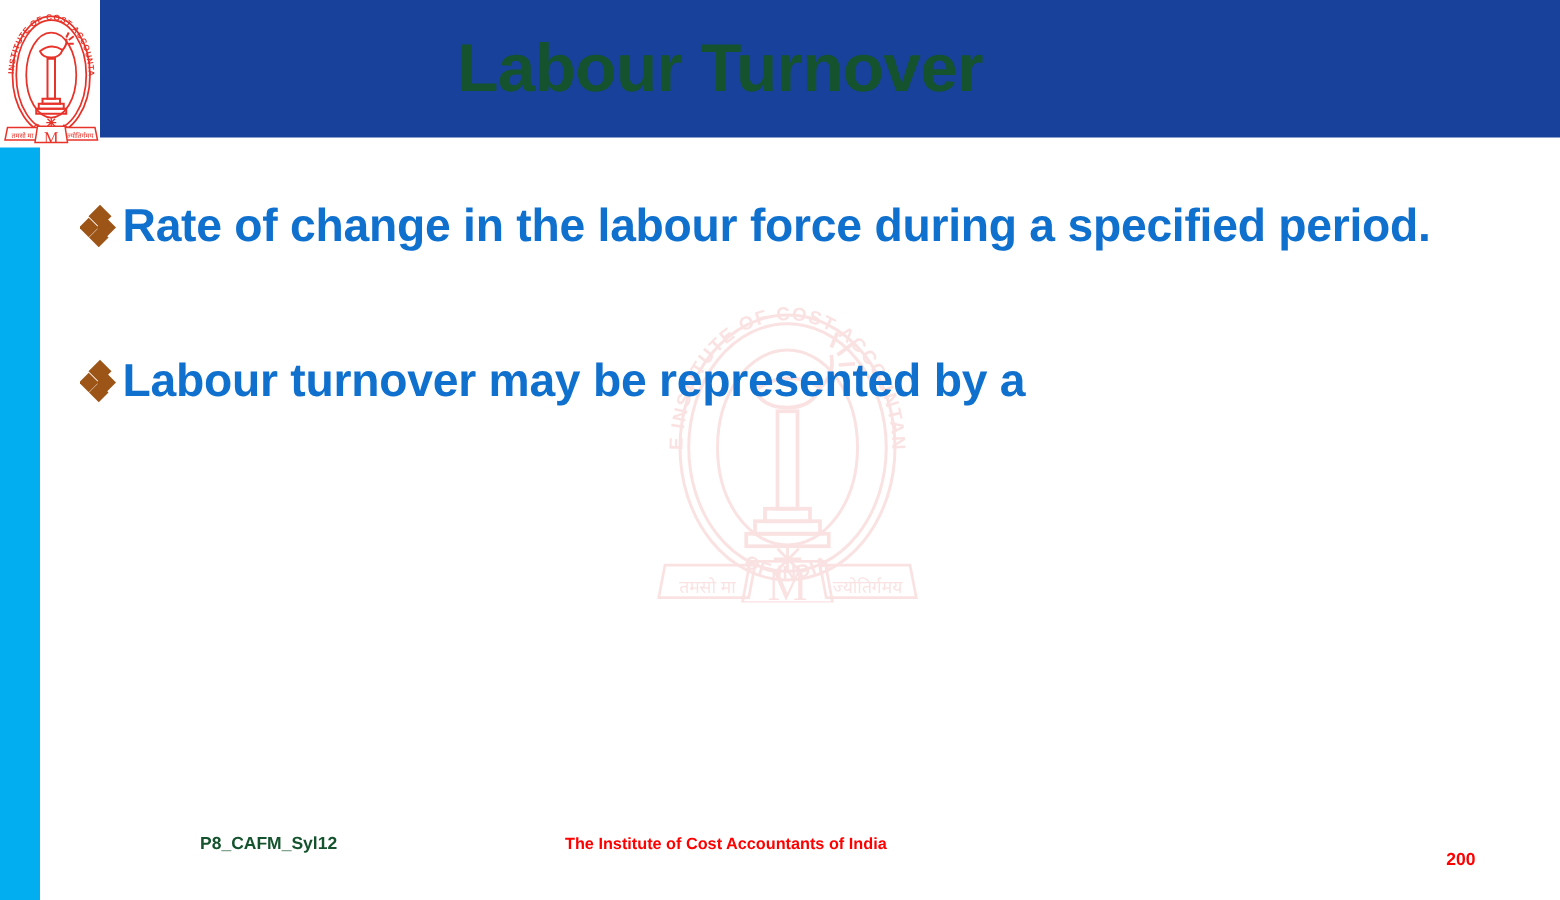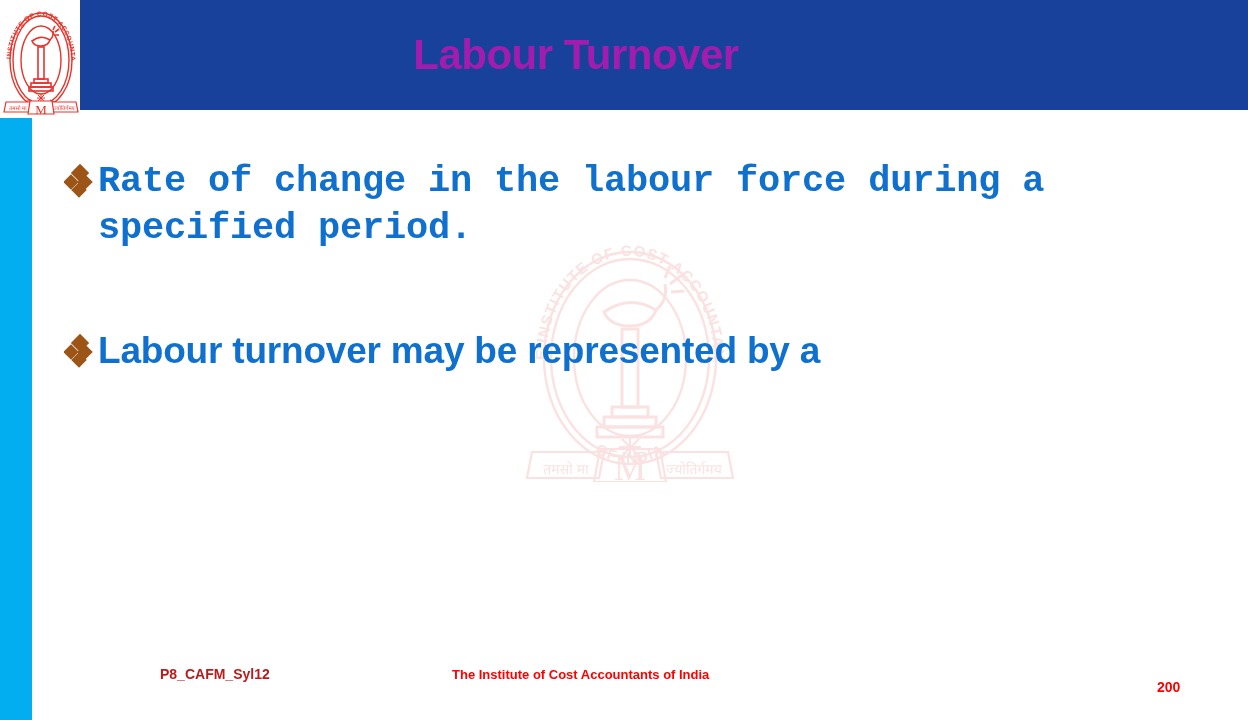--- a/index.html
+++ b/index.html
@@ -30,22 +30,22 @@
   }
   #slide-title {
     position: absolute;
     left: 80px;
     top: 0;
     width: 992px;
     height: 110px;
     display: flex;
     align-items: center;
     justify-content: center;
-    color: #a21caf;
-    font-size: 42px;
+    color: #14532d;
+    font-size: 54px;
     font-weight: bold;
     letter-spacing: -0.5px;
     white-space: nowrap;
   }
 
   
   #brand-logo {
     position: absolute;
     left: 2px;
     top: 2px;
@@ -98,30 +98,30 @@
     width: 34px;
     height: 44px;
     position: relative;
     top: 2px;
   }
   .bullet-marker svg { display:block; width: 100%; height: 100%; }
   .bullet-text {
     flex: 1 1 auto;
     max-width: 1115px;
   }
-  #bullet-1 { margin-top: 0; font-family: Liberation Mono, monospace; }
+  #bullet-1 { margin-top: 0; }
   #bullet-2 { margin-top: 77px; }
   #bullet-3 { margin-top: 62px; }
 
   
   #footer-left {
     position: absolute;
     left: 160px;
     top: 666px;
-    color: #b91c1c;
+    color: #14532d;
     font-size: 14px;
     font-weight: bold;
     white-space: nowrap;
   }
   #footer-center {
     position: absolute;
     left: 452px;
     top: 667px;
     color: #ff0000;
     font-size: 13px;

